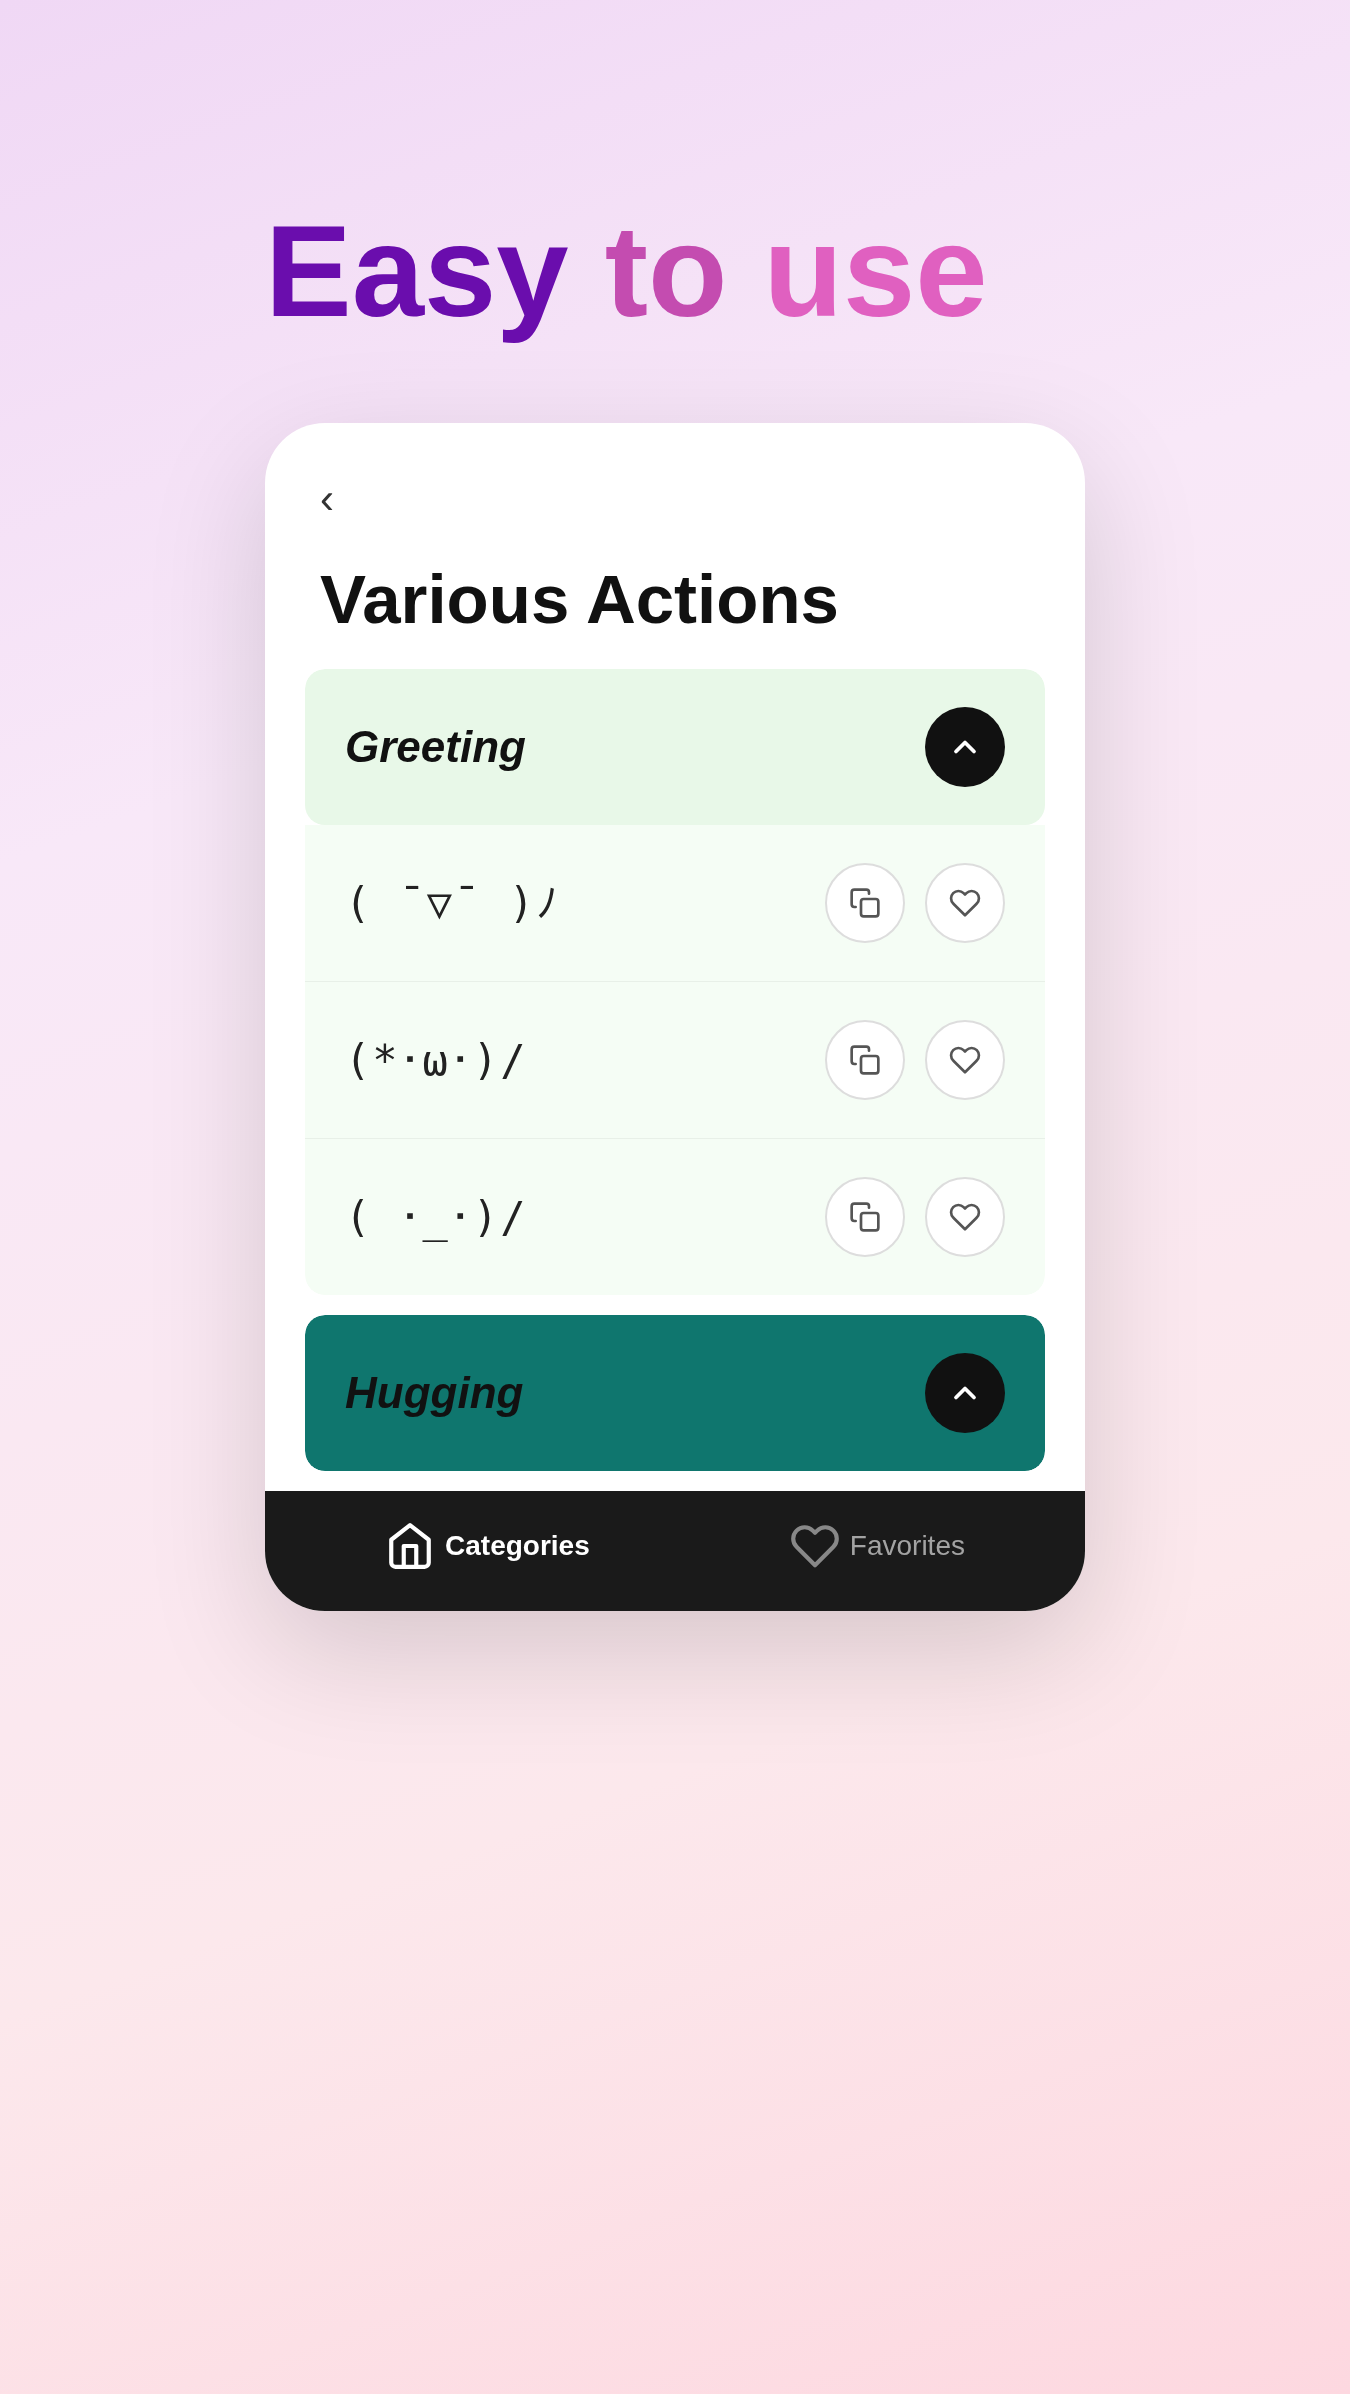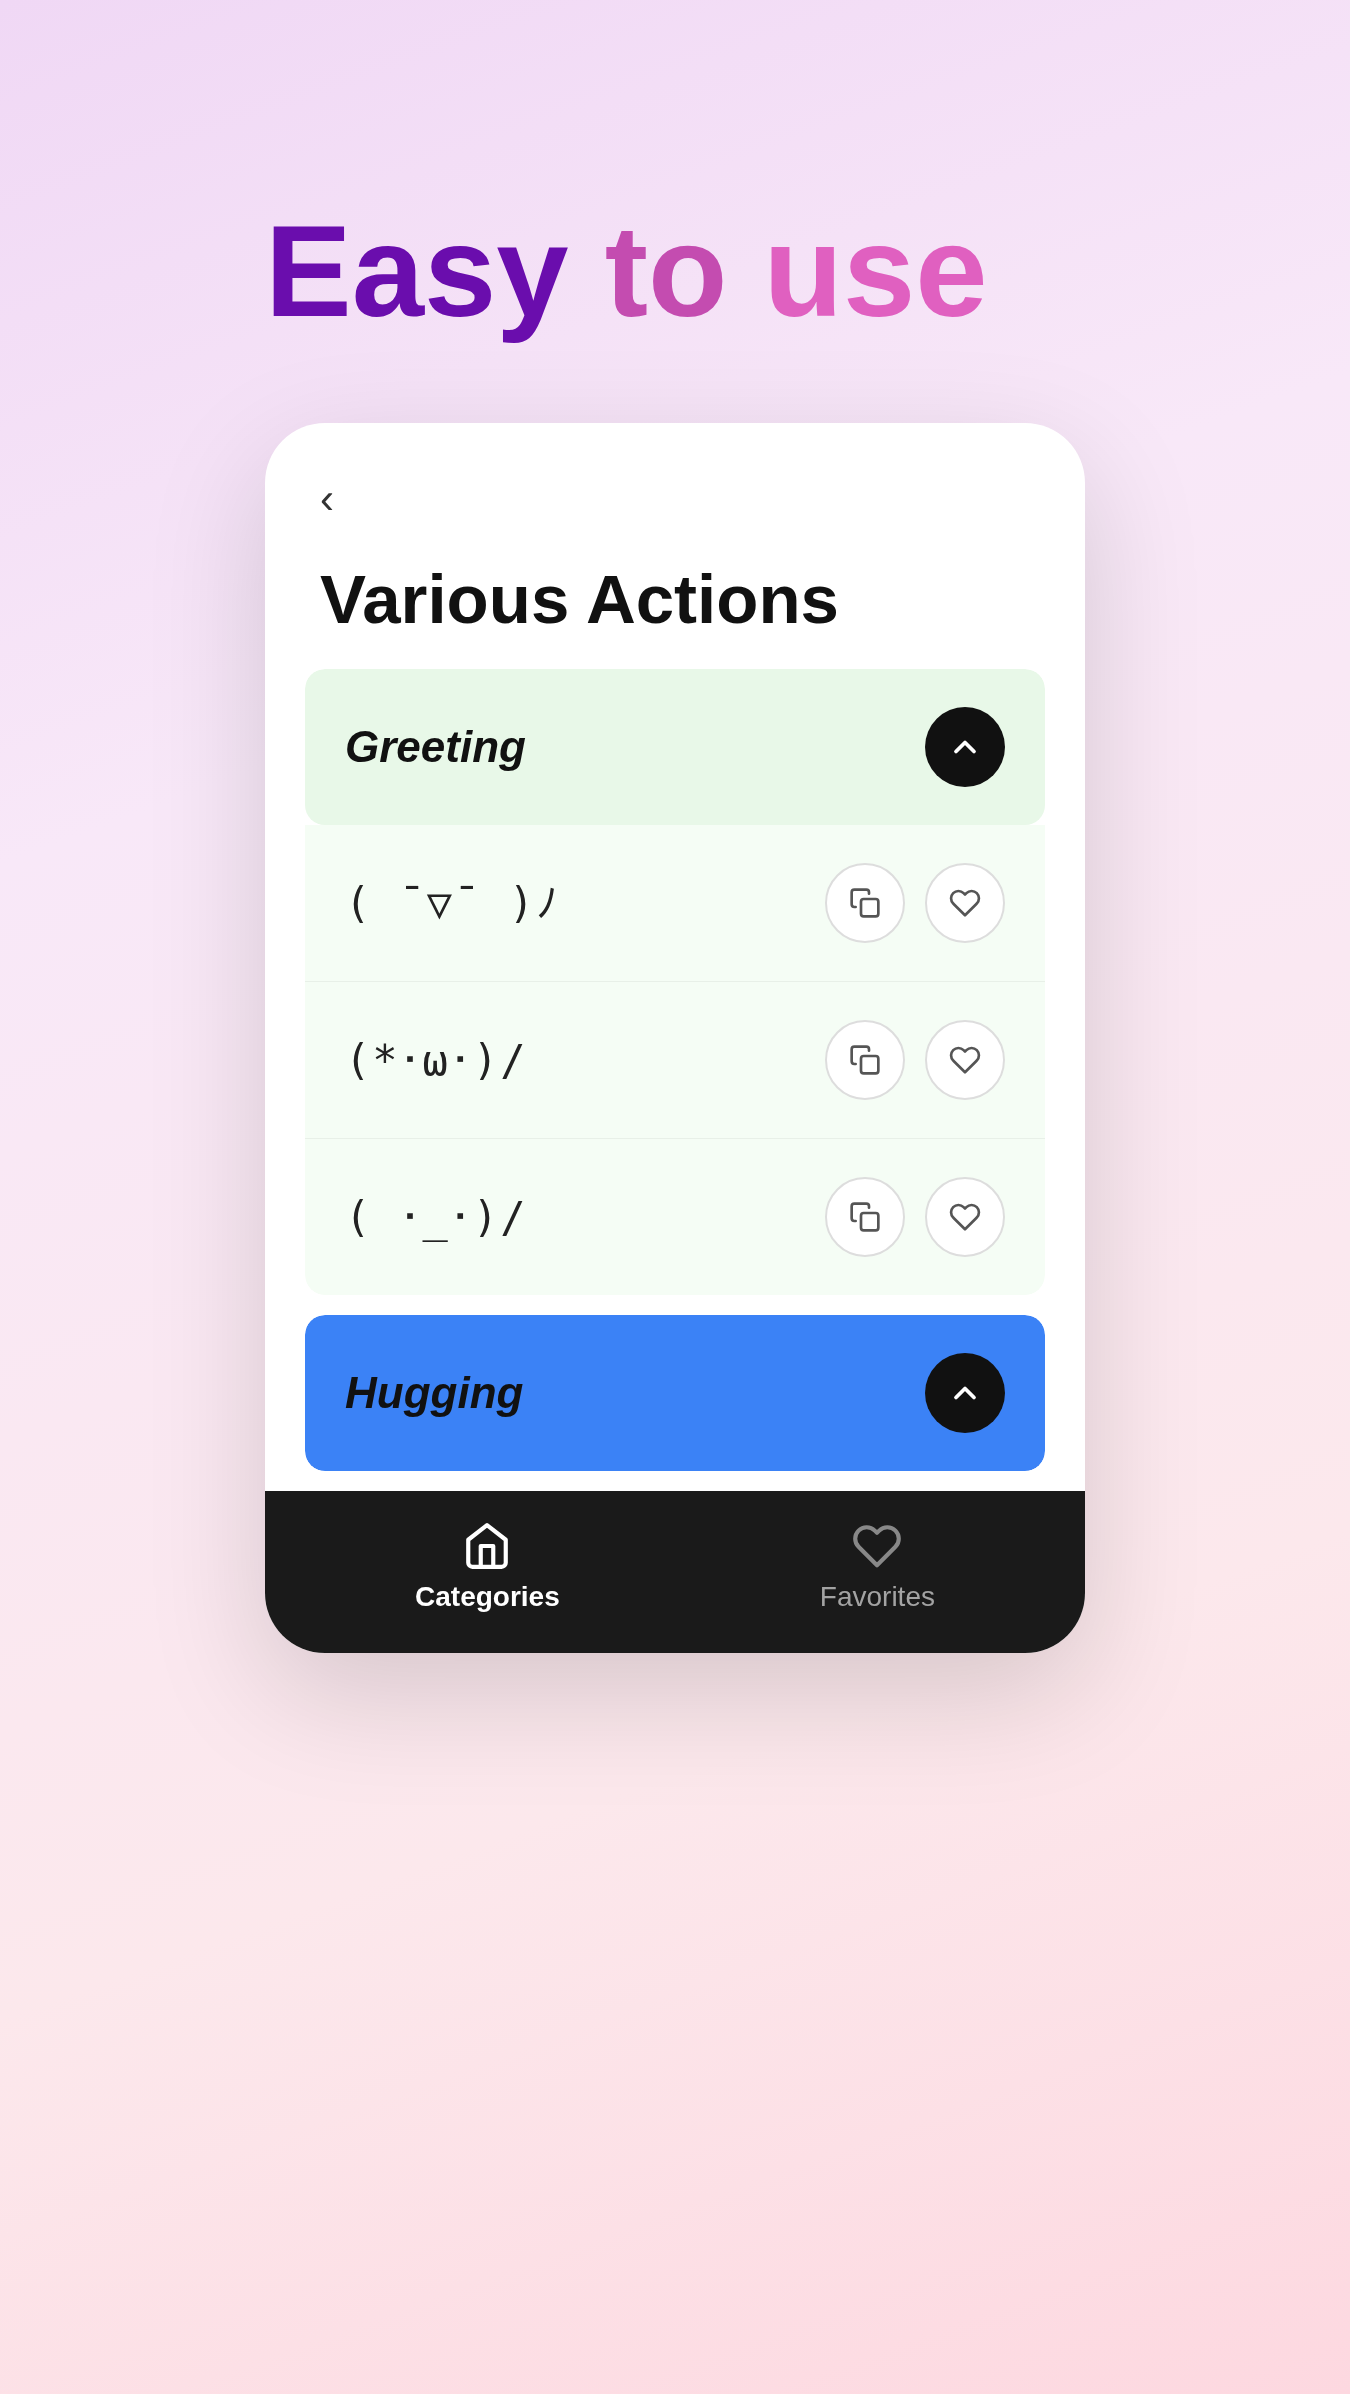--- a/index.html
+++ b/index.html
@@ -100,21 +100,21 @@
       justify-content: space-between;
       padding: 38px 40px;
       border-radius: 20px;
     }
 
     .category-header.greeting {
       background-color: #e8f8e8;
     }
 
     .category-header.hugging {
-      background-color: #3b82f6;
+      background-color: #0f766e;
     }
 
     .category-label {
       font-size: 44px;
       font-weight: 700;
       color: #111;
       font-style: italic;
     }
 
     .collapse-btn {
@@ -184,21 +184,21 @@
     .bottom-nav {
       background: #1a1a1a;
       display: flex;
       justify-content: space-around;
       align-items: center;
       padding: 30px 20px 40px 20px;
     }
 
     .nav-item {
       display: flex;
-      flex-direction: column;
+      flex-direction: row;
       align-items: center;
       gap: 10px;
       cursor: pointer;
     }
 
     .nav-icon {
       width: 50px;
       height: 50px;
     }
 

